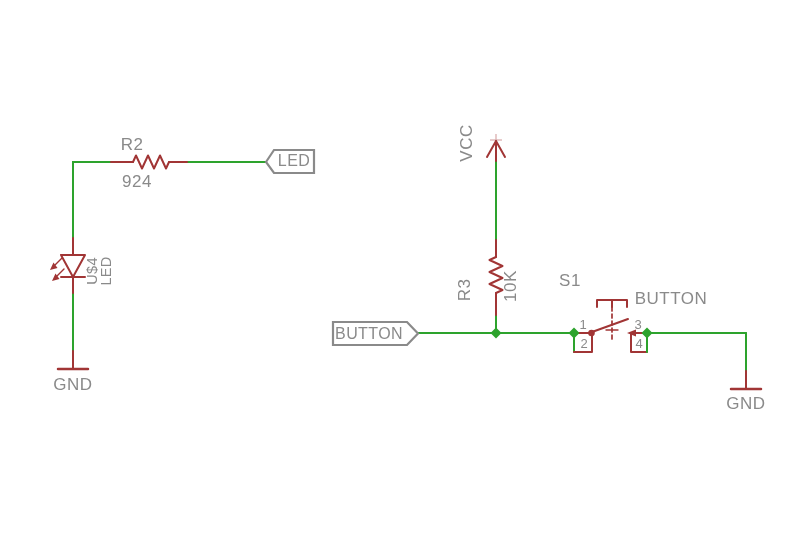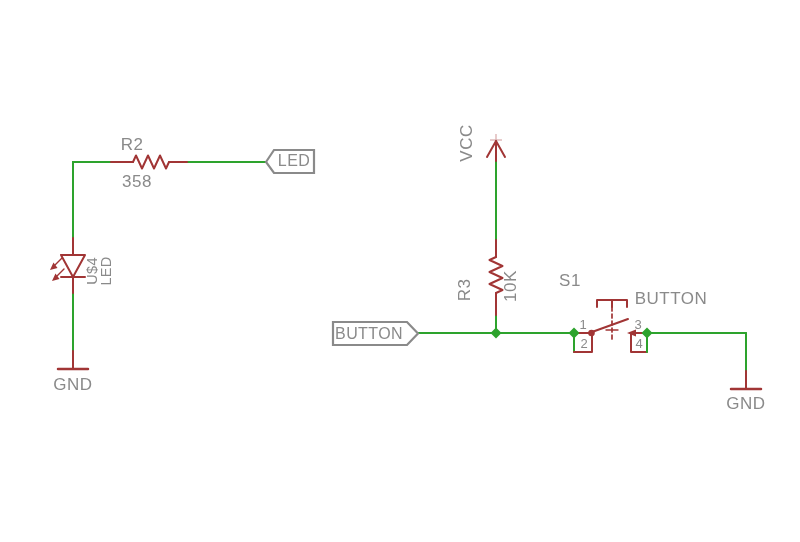--- a/index.html
+++ b/index.html
@@ -114,21 +114,21 @@
     <path class="junction" d="M574,327.5 l5.5,5.5 l-5.5,5.5 l-5.5,-5.5 z"></path>
     <path class="junction" d="M647,327.5 l5.5,5.5 l-5.5,5.5 l-5.5,-5.5 z"></path>
 
     <g>
       <line class="sym" x1="746" y1="371" x2="746" y2="389"></line>
       <line class="sym gnd-bar" x1="731" y1="389" x2="761" y2="389"></line>
     </g>
   </svg>
 
   <div class="lbl" style="left:132px; top:144px;">R2</div>
-  <div class="lbl" style="left:137px; top:181px;">358</div>
+  <div class="lbl" style="left:137px; top:181px;">924</div>
   <div class="lbl flagtext" style="left:294px; top:161px;">LED</div>
   <div class="lbl v med" style="left:92px; top:271px;">U$4</div>
   <div class="lbl v med" style="left:106px; top:271px;">LED</div>
   <div class="lbl" style="left:73px; top:384px;">GND</div>
 
   <div class="lbl v" style="left:466px; top:143px;">VCC</div>
   <div class="lbl v" style="left:464px; top:290px;">R3</div>
   <div class="lbl v" style="left:510px; top:286px;">10K</div>
   <div class="lbl flagtext" style="left:369px; top:334px;">BUTTON</div>
   <div class="lbl" style="left:570px; top:280px;">S1</div>

